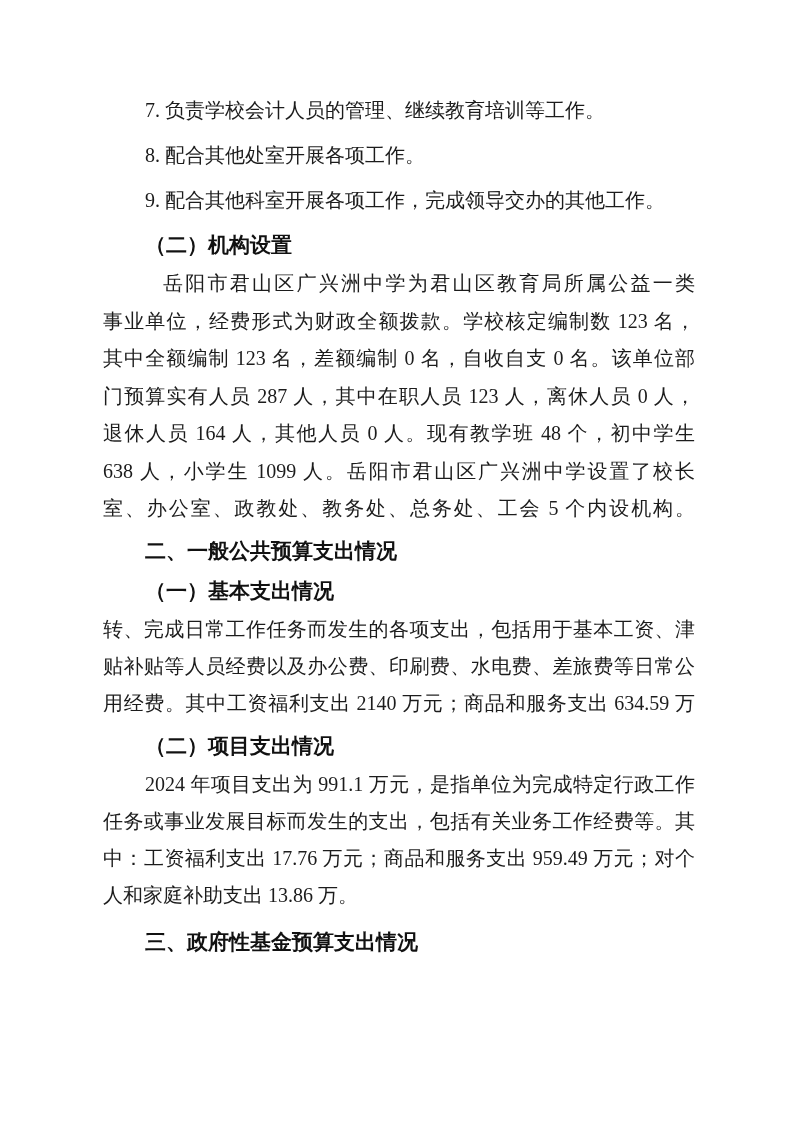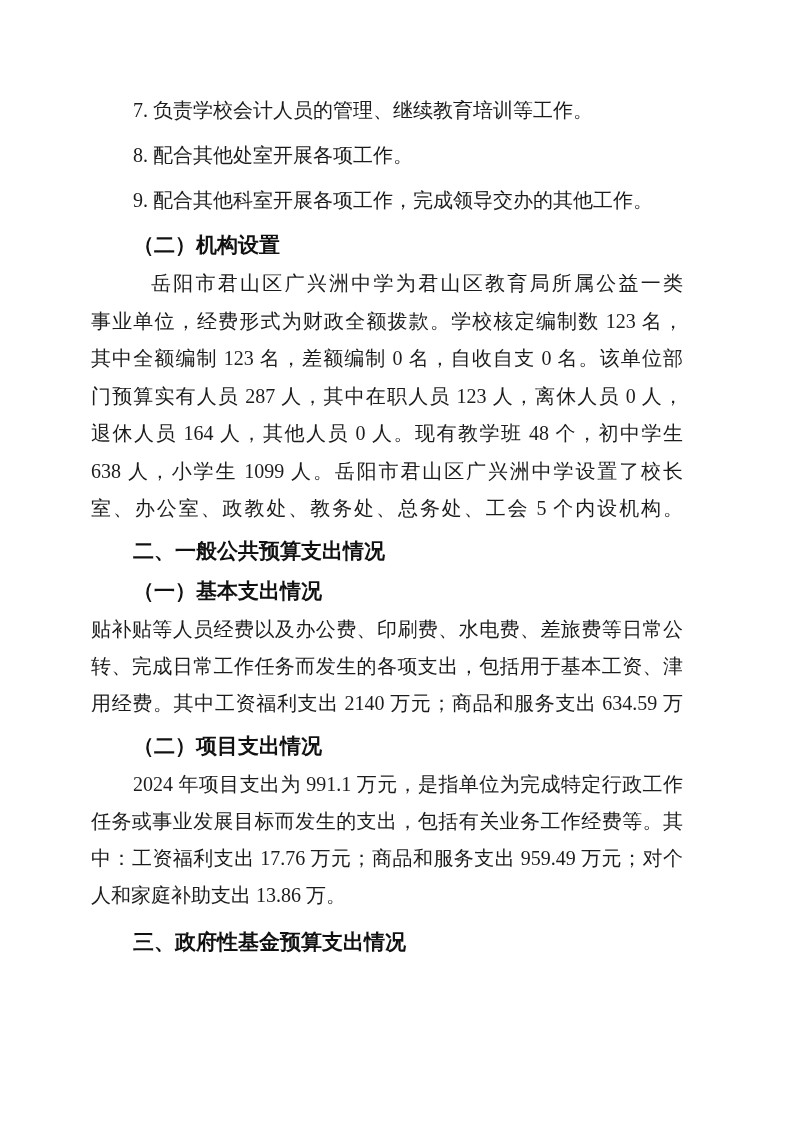--- a/index.html
+++ b/index.html
@@ -13,21 +13,21 @@
     height: 1122px;
     margin: 0 auto;
     background: #ffffff;
     overflow: hidden;
     color: #1c1c1c;
     font-family: "Liberation Serif", "DejaVu Serif", serif;
   }
   .content {
     position: absolute;
     top: 88px;
-    left: 91px;
+    left: 103px;
     width: 592px;
   }
   
   .duty-line {
     font-size: 20px;
     line-height: 45px;
     text-indent: 42px;
     white-space: nowrap;
   }
   
@@ -77,22 +77,22 @@
       <div class="para-line full">退休人员 164 人，其他人员 0 人。现有教学班 48 个，初中学生</div>
       <div class="para-line full">638 人，小学生 1099 人。岳阳市君山区广兴洲中学设置了校长</div>
       <div class="para-line full">室、办公室、政教处、教务处、总务处、工会 5 个内设机构。</div>
     </div>
 
     <h3 class="heading h-general">二、一般公共预算支出情况</h3>
 
     <h3 class="heading h-basic">（一）基本支出情况</h3>
 
     <div class="para2">
+      <div class="para-line full">转、完成日常工作任务而发生的各项支出，包括用于基本工资、津</div>
       <div class="para-line full">贴补贴等人员经费以及办公费、印刷费、水电费、差旅费等日常公</div>
-      <div class="para-line full">转、完成日常工作任务而发生的各项支出，包括用于基本工资、津</div>
       <div class="para-line full">用经费。其中工资福利支出 2140 万元；商品和服务支出 634.59 万</div>
     </div>
 
     <h3 class="heading h-project">（二）项目支出情况</h3>
 
     <div class="para3">
       <div class="para-line full indent2">2024 年项目支出为 991.1 万元，是指单位为完成特定行政工作</div>
       <div class="para-line full">任务或事业发展目标而发生的支出，包括有关业务工作经费等。其</div>
       <div class="para-line full">中：工资福利支出 17.76 万元；商品和服务支出 959.49 万元；对个</div>
       <div class="para-line">人和家庭补助支出 13.86 万。</div>

